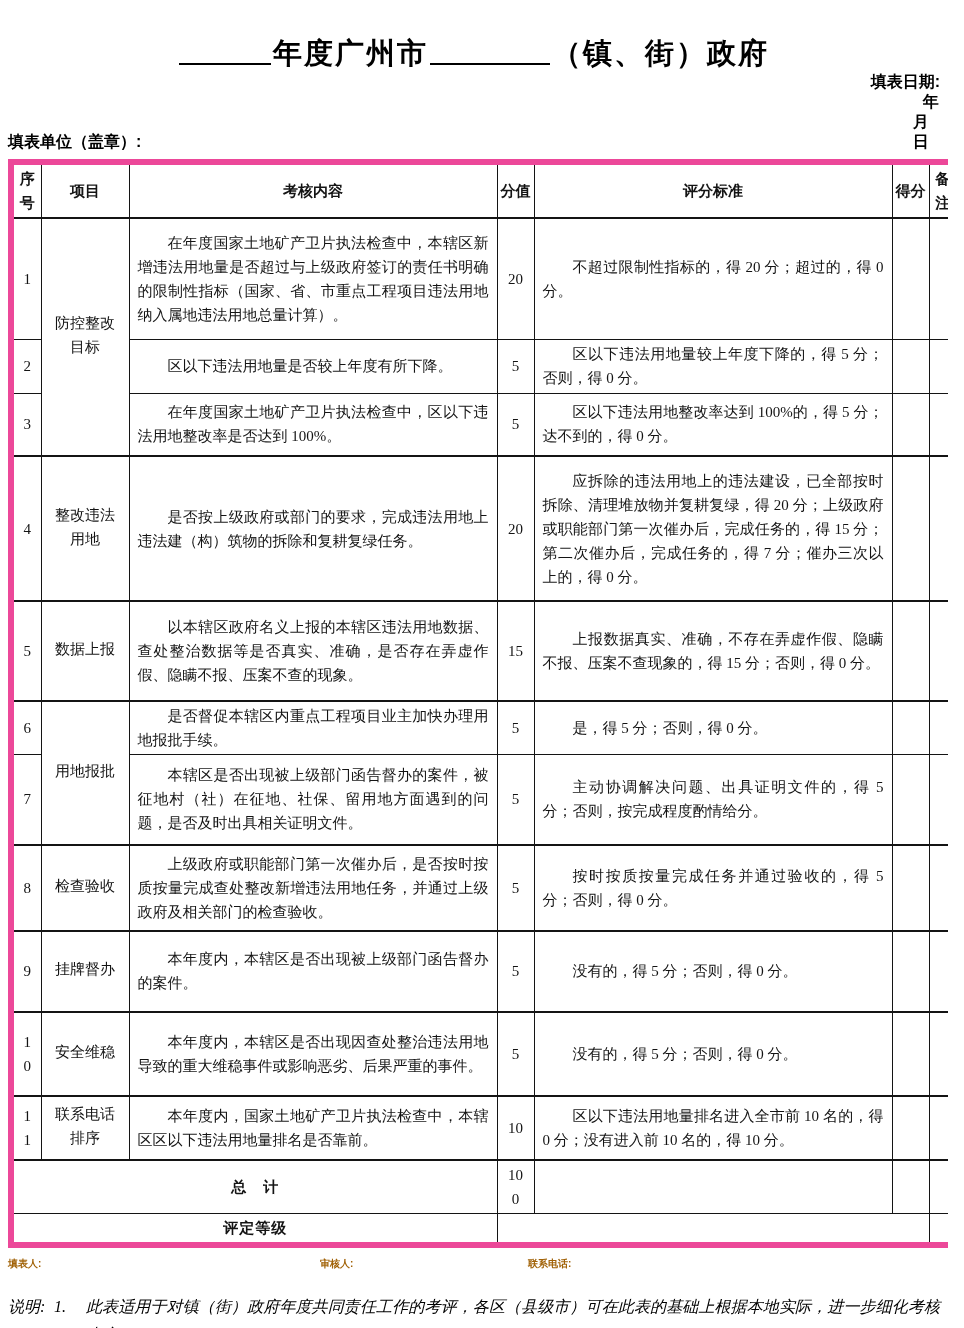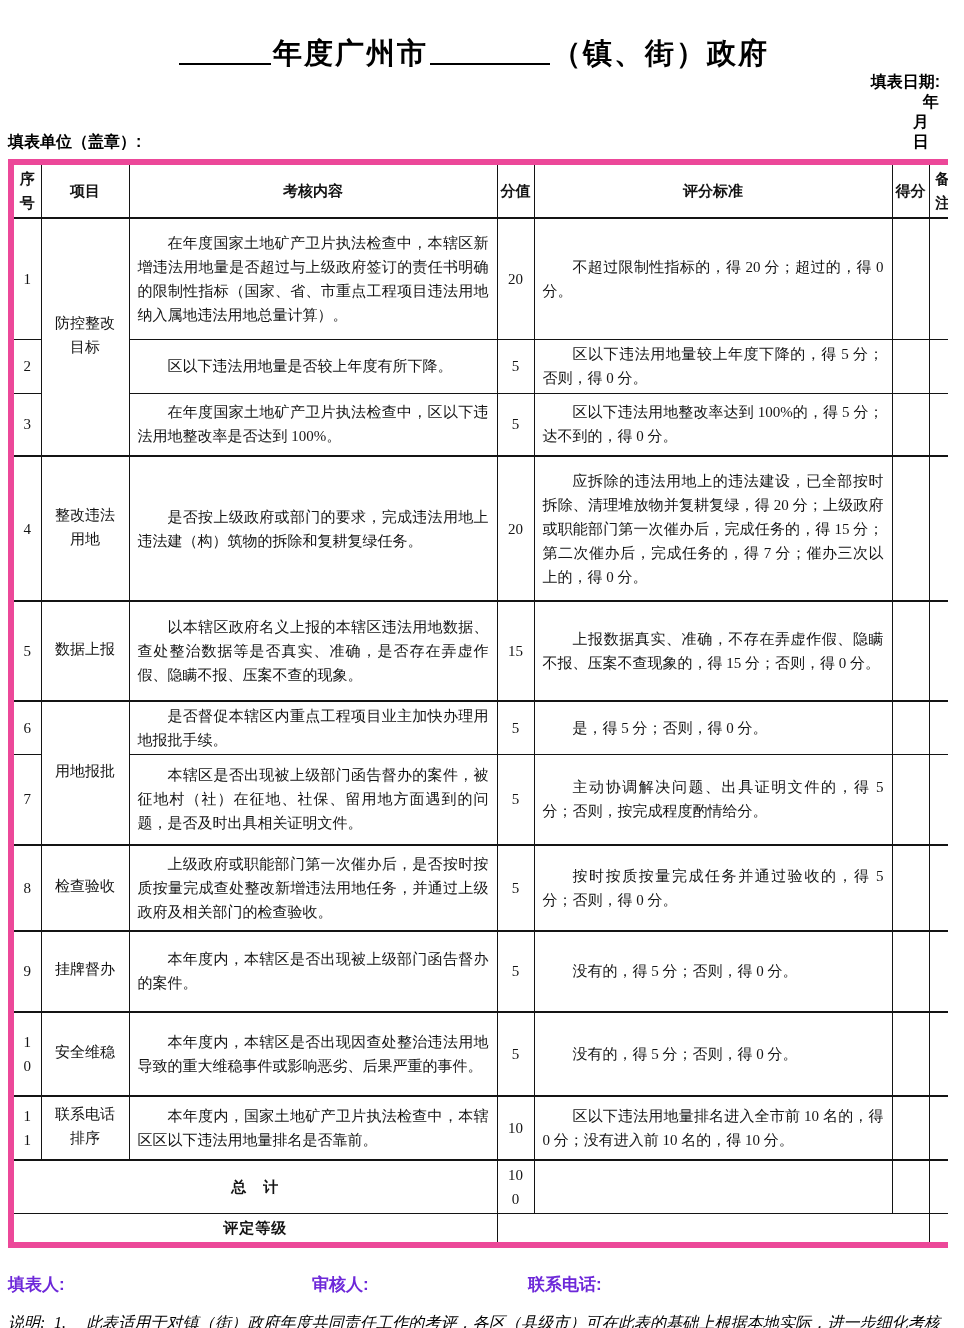--- a/index.html
+++ b/index.html
@@ -49,26 +49,26 @@
     font-weight:bold; text-align:center; padding:2px 0; border-bottom:2px solid #141414;
   }
   tr.sec > td { border-top:2px solid #141414; }
   .c-seq, .c-val, .c-got, .c-rem { text-align:center; padding:2px 1px; }
   .c-proj { text-align:center; white-space:pre-line; padding:2px 4px;font-family:Liberation Mono, monospace; }
   .c-cont, .c-crit { text-align:justify; text-indent:2em; }
   .c-merged-label { text-align:center; font-weight:bold; letter-spacing:1px; }
 
   
   .sig-row {
-    position:relative; margin-top:25px; height:22px;
-    font-family:"Liberation Sans","DejaVu Sans",sans-serif;
-    font-weight:bold; font-size:17px; color:#6d28d9;
+    position:relative; margin-top:9px; height:22px;
+    font-family:"Liberation Sans","DejaVu Sans",sans-serif;
+    font-weight:bold; font-size:10px; color:#a16207;
   }
   .sig-row .sig-filler   { position:absolute; left:0; }
-  .sig-row .sig-reviewer { position:absolute; left:304px; }
+  .sig-row .sig-reviewer { position:absolute; left:312px; }
   .sig-row .sig-phone    { position:absolute; left:520px; }
 
   
   .notes {
     position:relative; margin-top:14px; padding-left:78px;
     font-style:italic; font-size:16px; line-height:28px; color:#000;
   }
   .notes-label { position:absolute; left:0; top:0; font-style:italic; }
   .note-item { position:relative; text-align:justify; }
   .note-num { position:absolute; left:-32px; top:0; }

